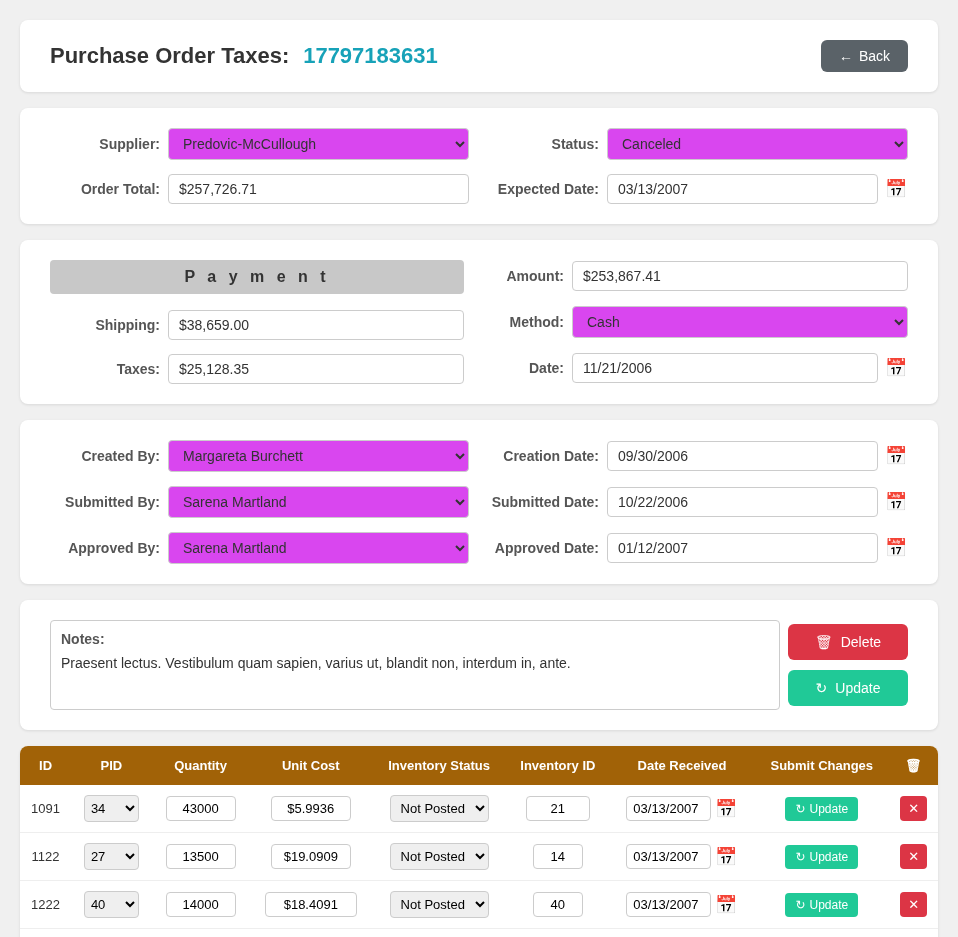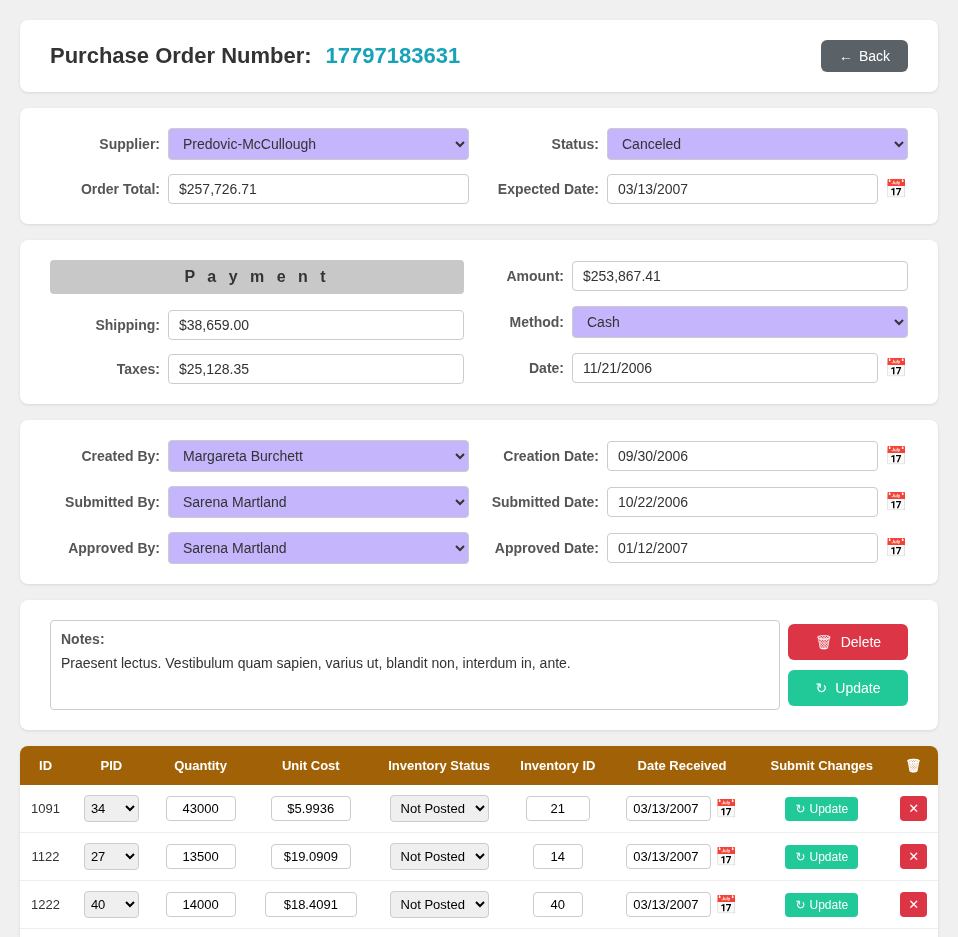--- a/index.html
+++ b/index.html
@@ -75,21 +75,21 @@
       background: #fff;
     }
 
     .form-select {
       flex: 1;
       padding: 6px 10px;
       border: 1px solid #ccc;
       border-radius: 4px;
       font-size: 14px;
       color: #333;
-      background: #c4b5fd;
+      background: #d946ef;
       appearance: auto;
     }
 
     .calendar-icon {
       color: #555;
       font-size: 18px;
       cursor: pointer;
     }
 
     
@@ -285,21 +285,21 @@
       height: 40px;
     }
   </style>
 </head>
 <body>
 
 <div class="page-wrapper">
 
   <div class="header-card">
     <div>
-      <span class="header-title">Purchase Order Number:</span>
+      <span class="header-title">Purchase Order Taxes:</span>
       <span class="header-po-number">17797183631</span>
     </div>
     <button class="back-btn">
       <span>←</span>
       <span>Back</span>
     </button>
   </div>
 
   <div class="card">
     <div class="form-row">

